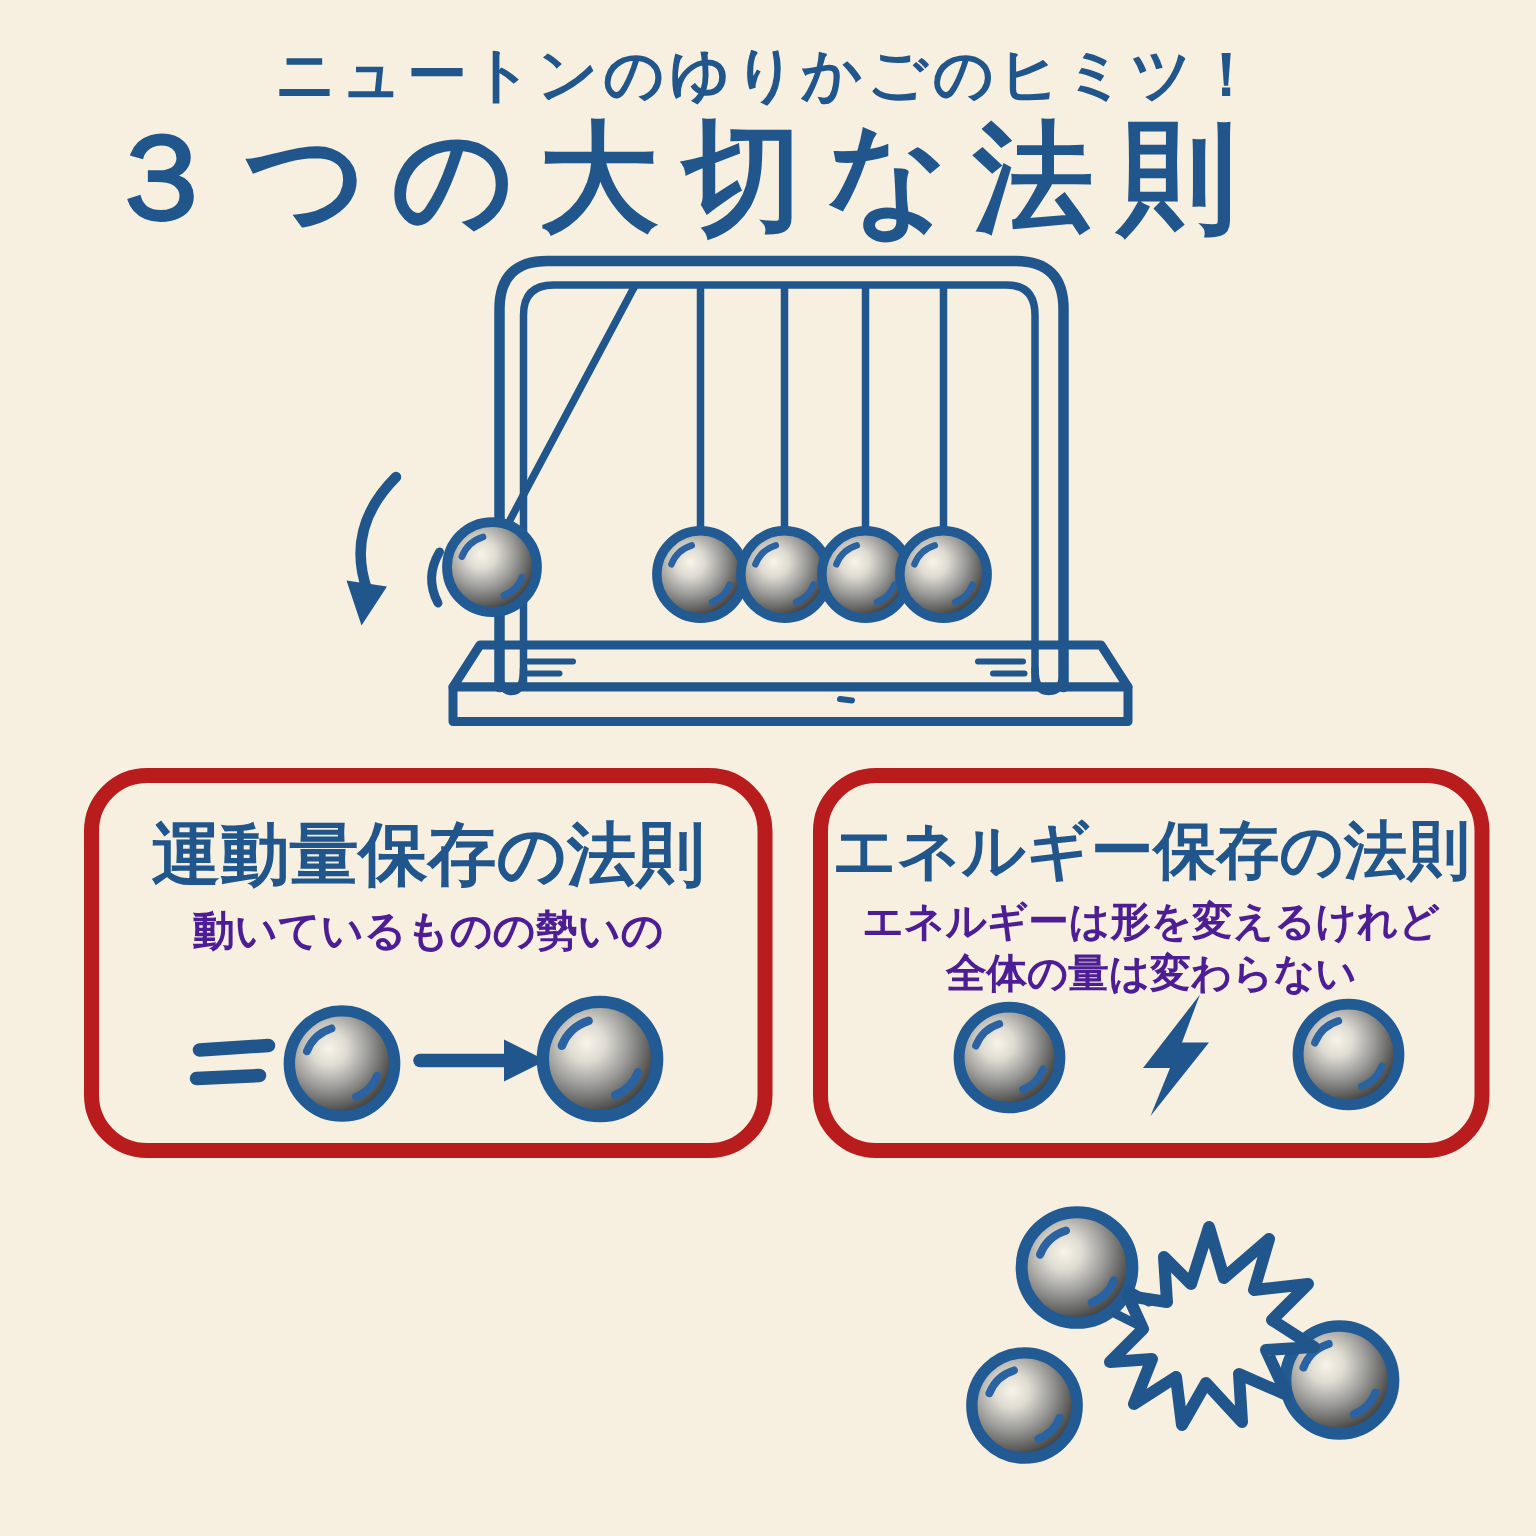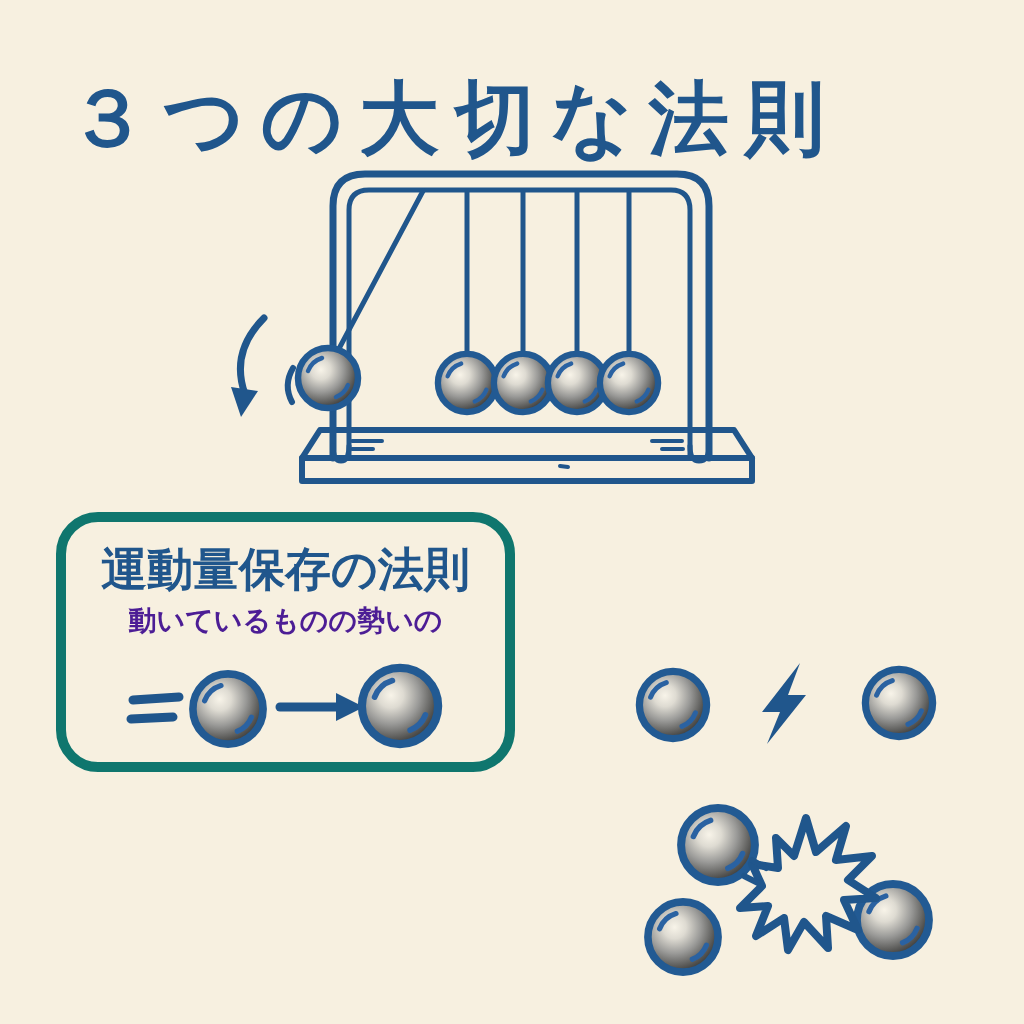--- a/index.html
+++ b/index.html
@@ -27,21 +27,21 @@
     white-space:nowrap;
   }
   
   svg.art{
     position:absolute;left:0;top:0;width:1024px;height:1024px;
     z-index:5;pointer-events:none;
   }
   
   .card{
     position:absolute;
-    border:10px solid #0f766e;
+    border:10px solid #b91c1c;
     border-radius:42px;
     background:transparent;
     box-sizing:border-box;
     z-index:2;
   }
   .card-momentum{left:56px;top:512px;width:459px;height:260px;}
   .card-energy{left:542px;top:512px;width:451px;height:260px;}
   .card-elastic{left:56px;top:788px;width:937px;height:209px;}
   .card-title{
     text-align:center;color:#20568c;font-weight:900;
@@ -62,29 +62,37 @@
   }
   .elastic-text-col .card-body{
     margin-top:20px;font-size:29px;
   }
 </style>
 </head>
 <body>
 
 <div class="canvas">
 
+  <div class="subtitle">ニュートンのゆりかごのヒミツ！</div>
   <div class="main-title">３つの大切な法則</div>
 
   <div class="card card-momentum">
     <div class="card-title">運動量保存の法則</div>
     <div class="card-body">
       <div>動いているものの勢いの</div>
     </div>
   </div>
 
+  <div class="card card-energy">
+    <div class="card-title">エネルギー保存の法則</div>
+    <div class="card-body">
+      <div>エネルギーは形を変えるけれど</div>
+      <div>全体の量は変わらない</div>
+    </div>
+  </div>
 
 
   <svg class="art" viewBox="0 0 1024 1024">
     <defs>
       <radialGradient id="ballGrad" cx="0.38" cy="0.36" r="0.75">
         <stop offset="0" stop-color="#f8f4e9"></stop>
         <stop offset="0.22" stop-color="#dedbd2"></stop>
         <stop offset="0.5" stop-color="#9a9a98"></stop>
         <stop offset="0.78" stop-color="#525250"></stop>
         <stop offset="1" stop-color="#212120"></stop>

